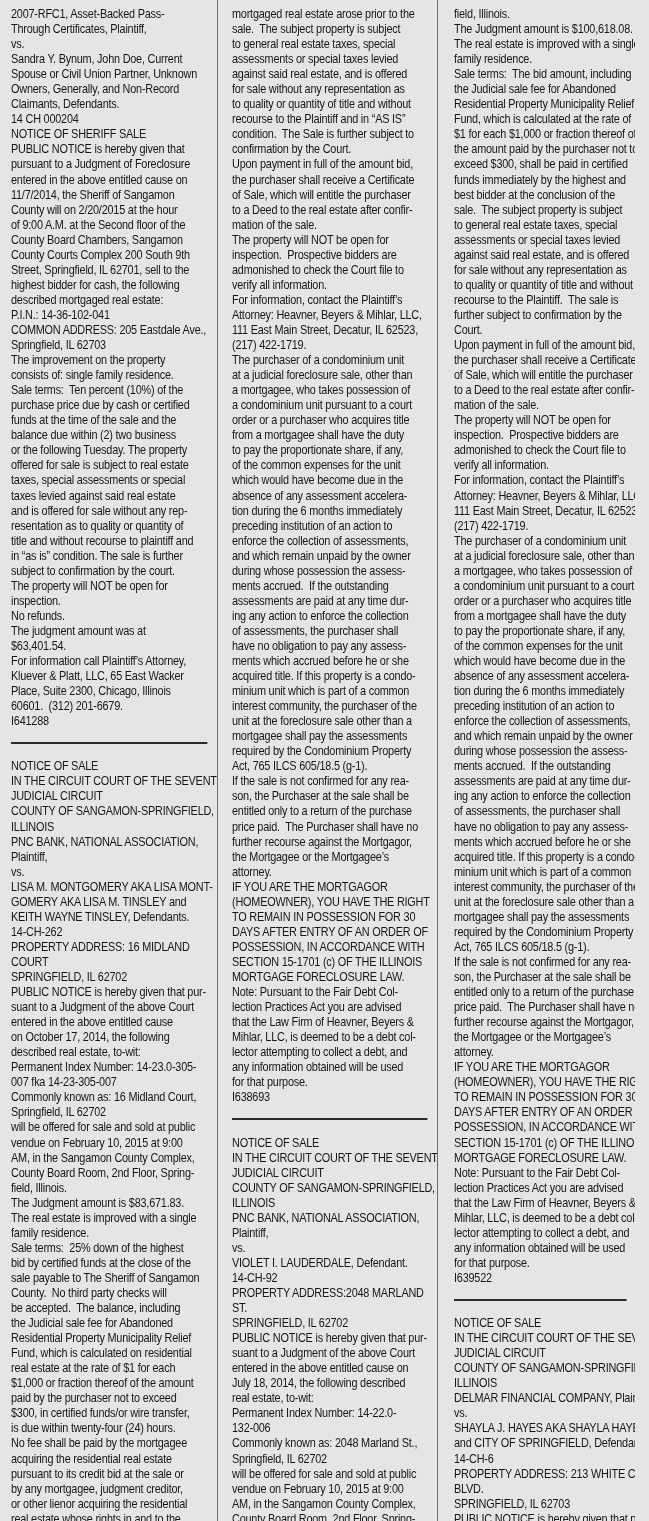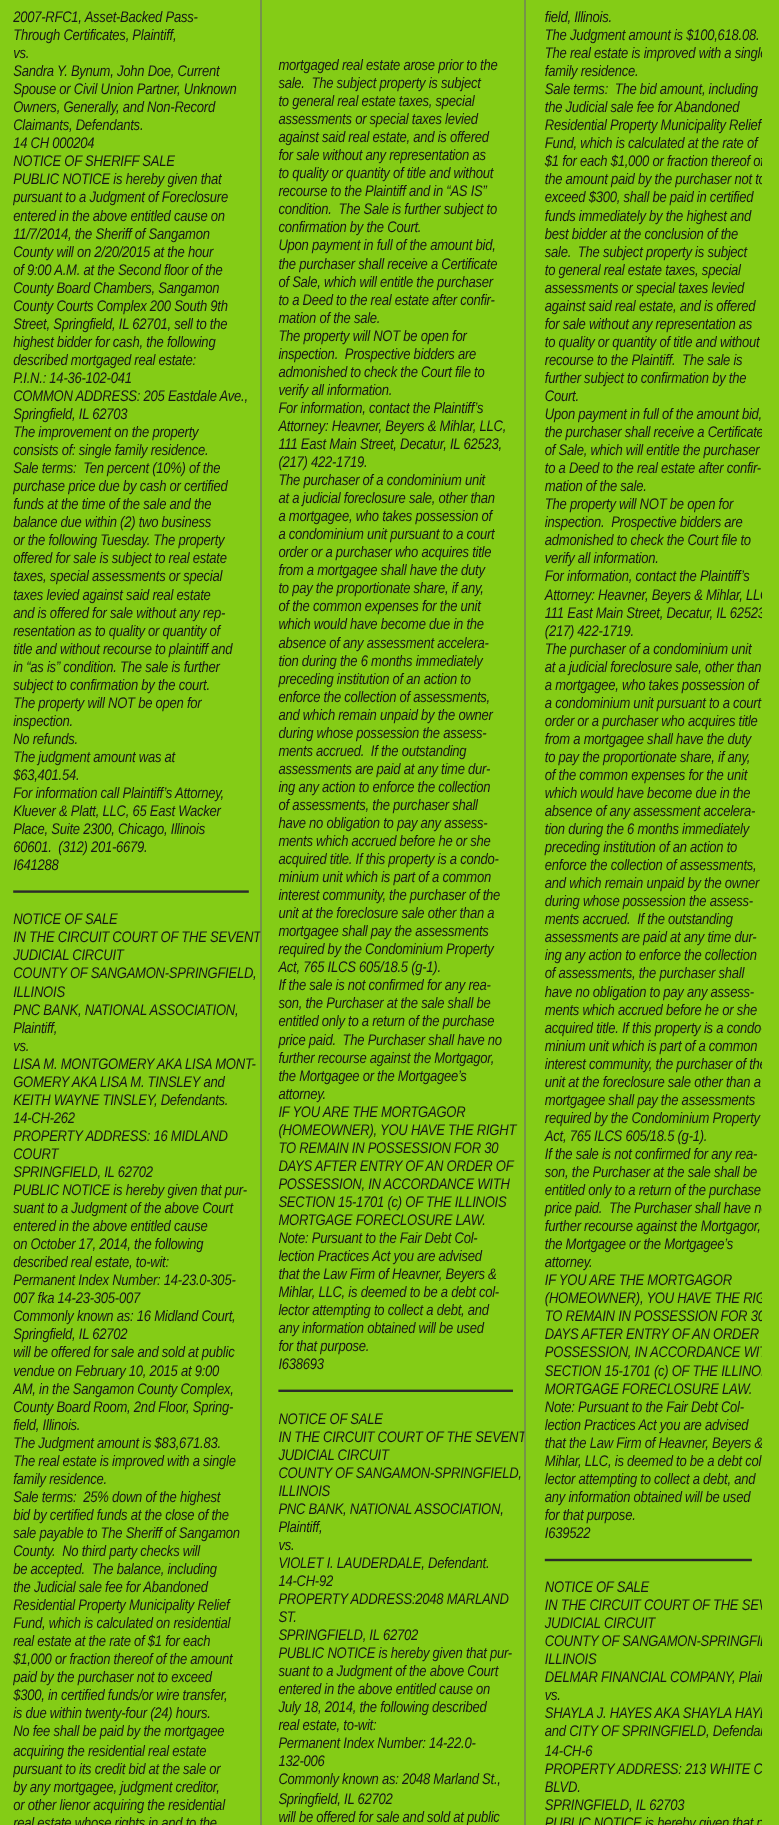--- a/index.html
+++ b/index.html
@@ -1,33 +1,32 @@
 <!DOCTYPE html>
 <html><head>
 <meta charset="utf-8">
 <style>
   html, body { margin: 0; padding: 0; background: #ffffff; }
   #page {
     position: relative;
     width: 649px;
     height: 1521px;
-    background: #84cc16;
+    background: #e5e5e5;
     overflow: hidden;
     font-family: "Liberation Sans", sans-serif;
     color: #161616;
     display: flex;
-    font-style: italic;
   }
   .col {
     box-sizing: border-box;
     padding-top: 6px;
     overflow: hidden;
   }
   .col-1 { width: 217px; padding-left: 11px; }
-  .col-2 { width: 219px; padding-left: 14px; margin-top: 40px; }
+  .col-2 { width: 219px; padding-left: 14px; }
   .col-3 { width: 197px; padding-left: 16px; }
   .col-text {
     transform: scaleX(0.85);
     transform-origin: 0 0;
     width: 118%;
   }
   .vdivider {
     width: 1px;
     background: #6e6e6e;
     flex: 0 0 1px;

